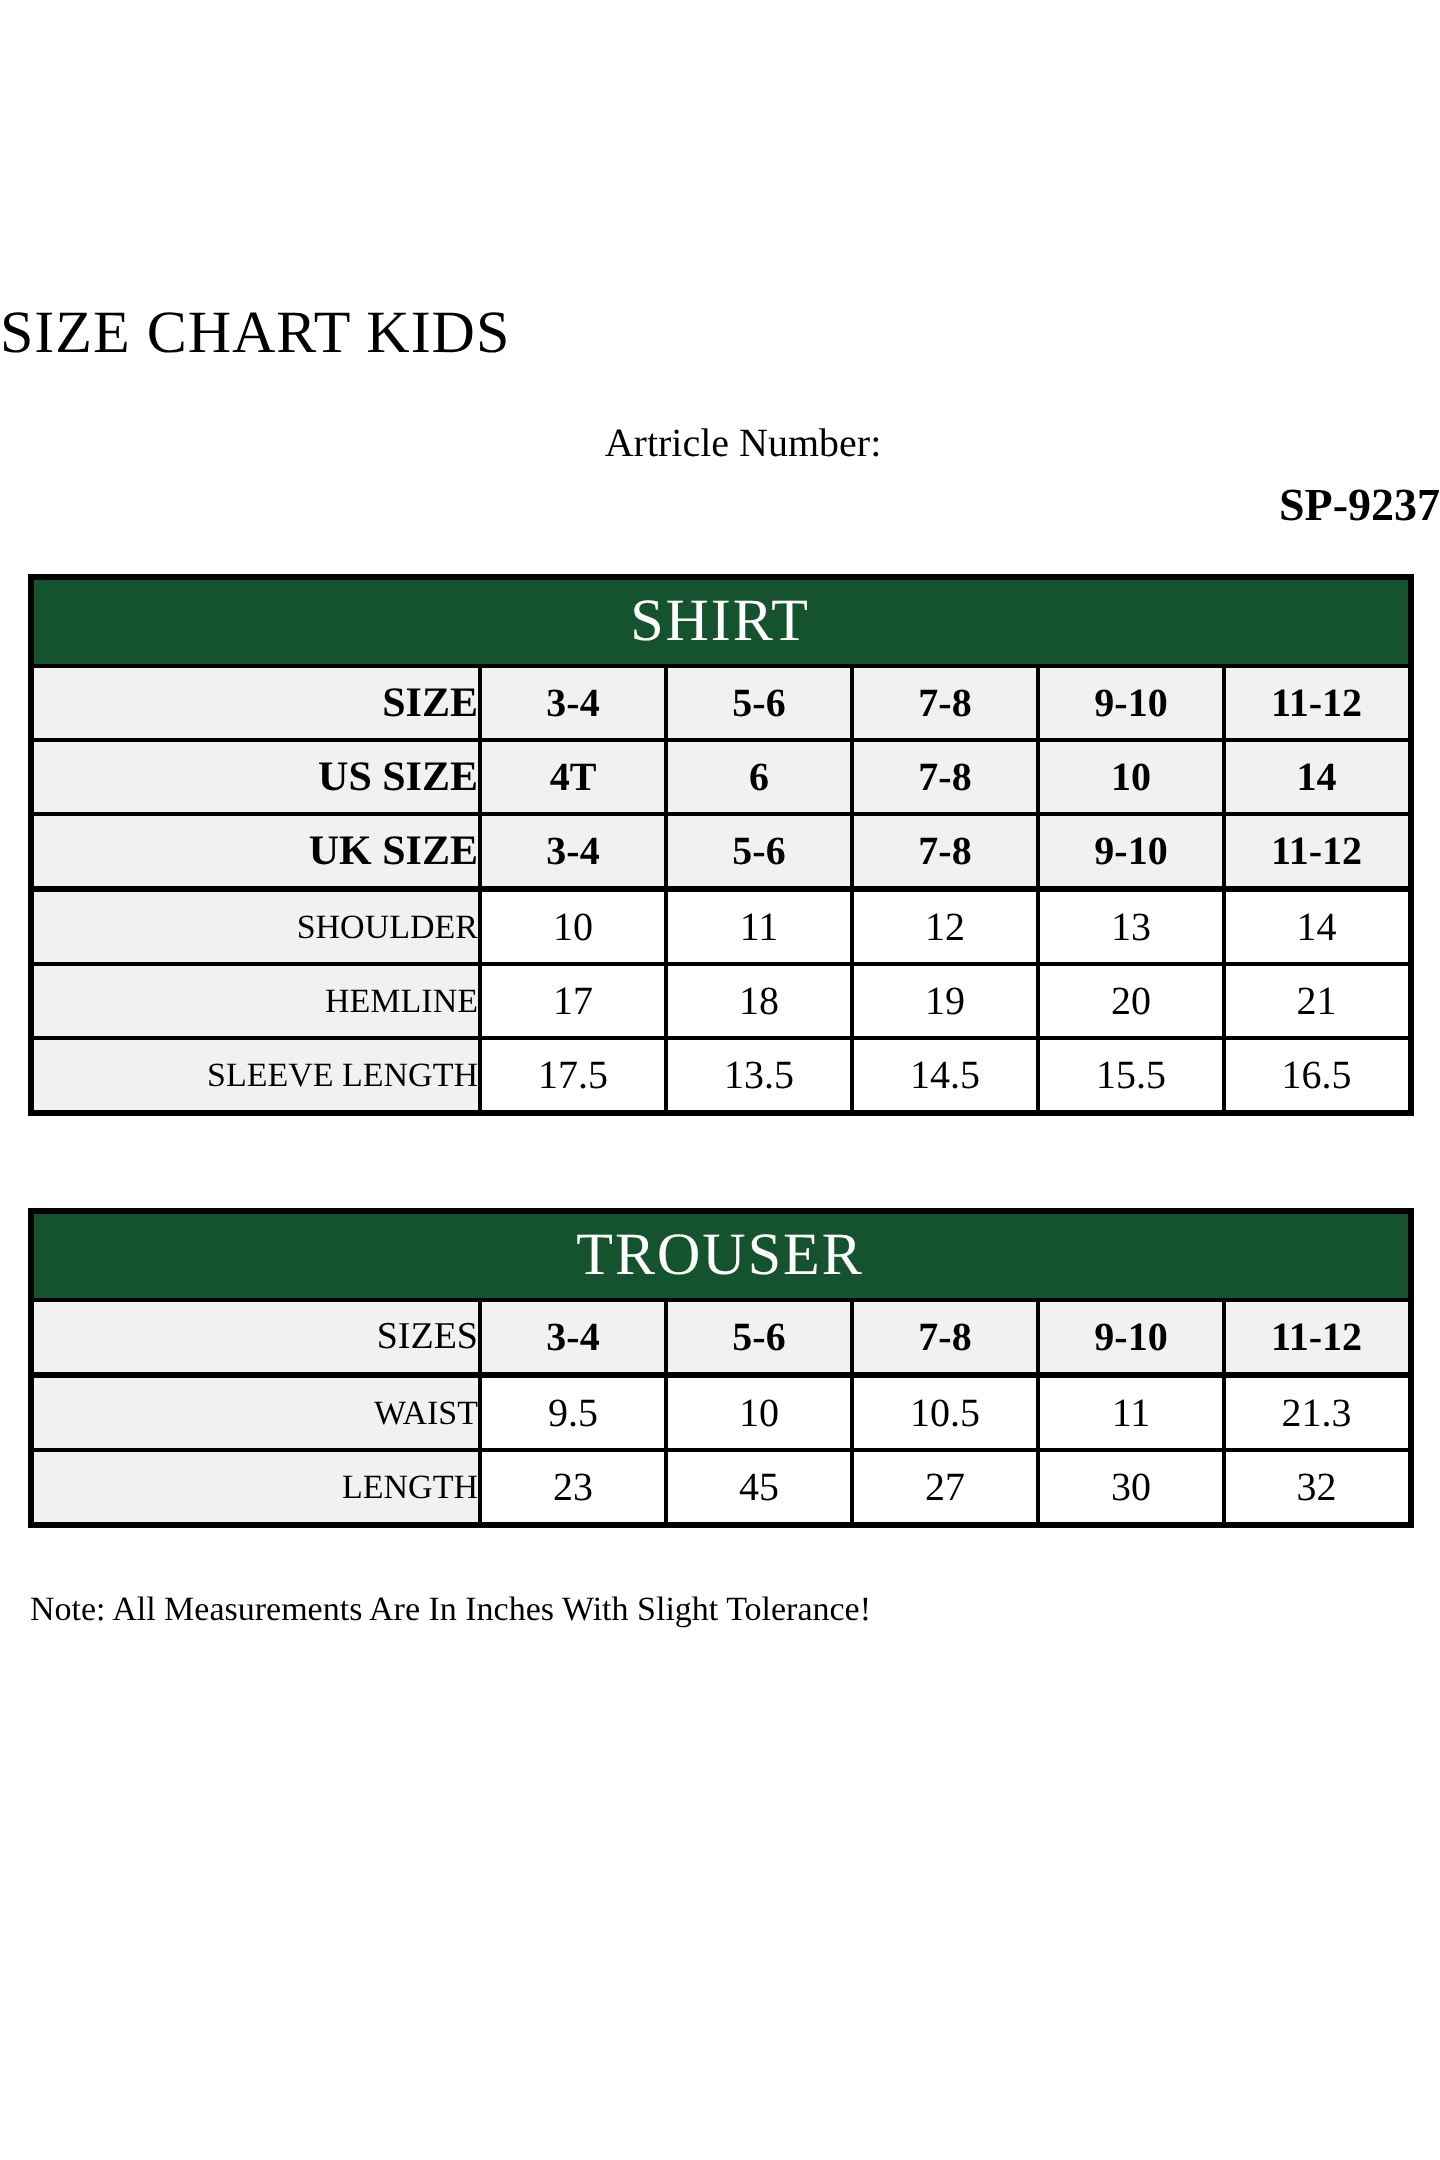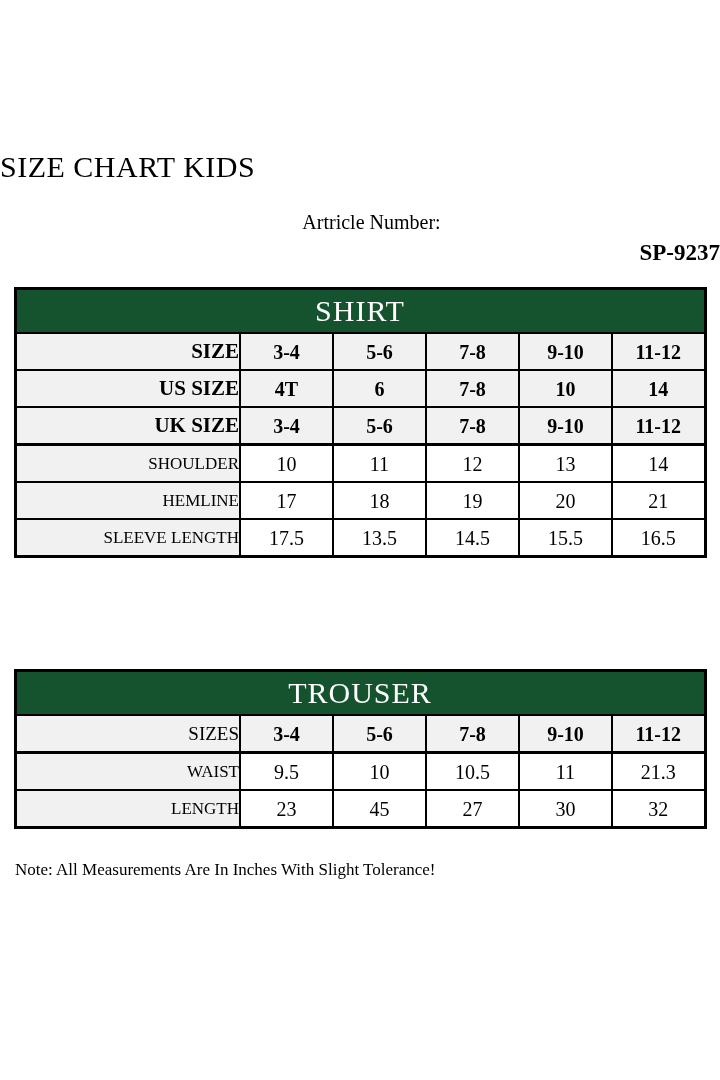--- a/index.html
+++ b/index.html
@@ -42,21 +42,21 @@
     line-height: 1;
   }
   table.chart-table {
     border-collapse: collapse;
     table-layout: fixed;
     width: 692px;
     margin: 23px auto 0 auto;
     border: 3px solid #000000;
   }
   table.chart-table.trouser {
-    margin-top: 111px;
+    margin-top: 46px;
   }
   col.c-label { width: 225px; }
   col.c-val   { width: 93px; }
   th.band {
     background: #14532d;
     color: #ffffff;
     font-size: 30px;
     font-weight: 400;
     letter-spacing: 1px;
     height: 40px;

